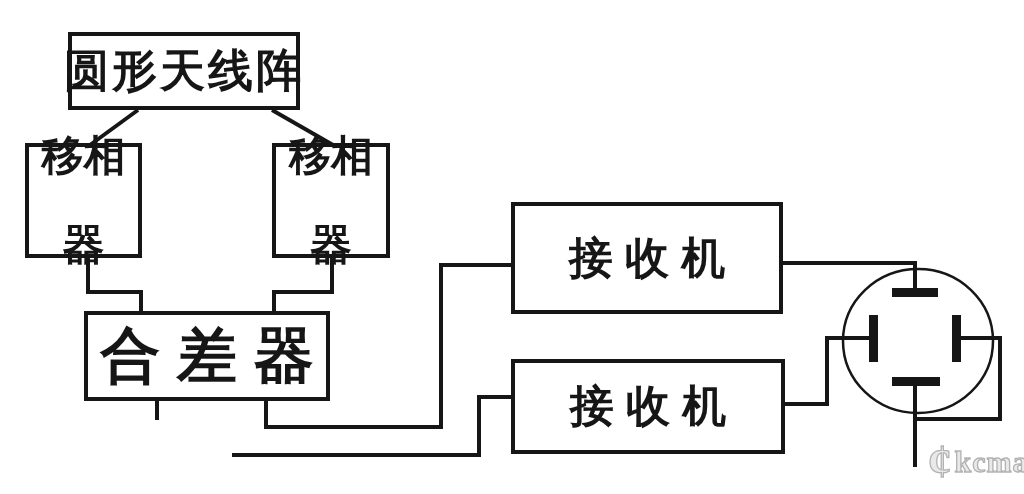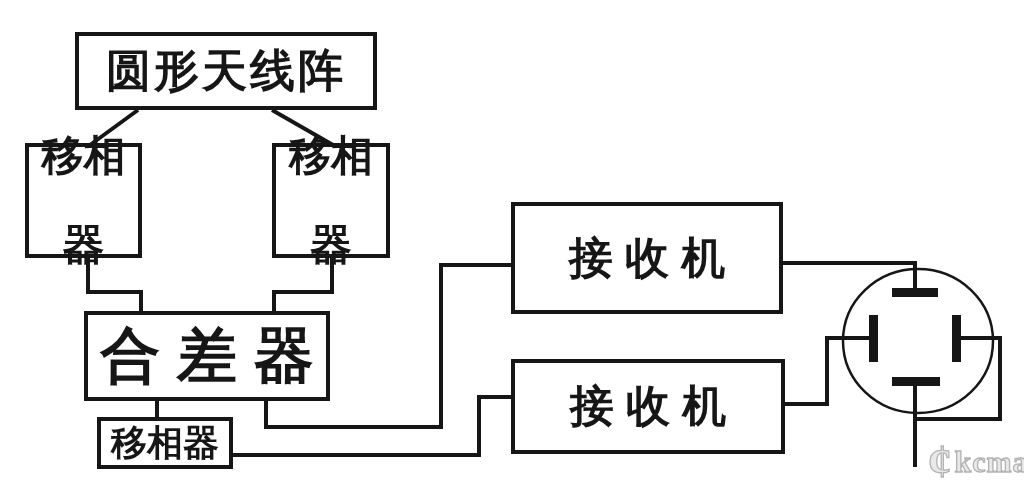--- a/index.html
+++ b/index.html
@@ -18,21 +18,21 @@
     background:#ffffff;
     color:#161616;
     display:flex;
     align-items:center;
     justify-content:center;
     font-weight:bold;
     z-index:2;
     white-space:pre;
   }
   .box.twoline{flex-direction:column;line-height:1.05;gap:45px;}
-  #antenna-box   {left:68px;  top:32px;  width:302px; height:78px; font-size:45px; letter-spacing:3px;margin-left:7px;}
+  #antenna-box   {left:68px;  top:32px;  width:232px; height:78px; font-size:45px; letter-spacing:3px;}
   #phaser-left   {left:25px;  top:143px; width:117px; height:115px; font-size:42px;}
   #phaser-right  {left:272px; top:143px; width:118px; height:115px; font-size:42px;}
   #sumdiff-box   {left:84px;  top:311px; width:246px; height:90px; font-size:60px;}
   #phaser-small  {left:97px;  top:417px; width:136px; height:52px; font-size:36px;}
   #receiver-top  {left:511px; top:202px; width:272px; height:112px; font-size:44px;}
   #receiver-bot  {left:511px; top:359px; width:274px; height:95px; font-size:44px;}
   #watermark{
     position:absolute;
     left:928px; top:438px;
     z-index:3;
@@ -82,21 +82,20 @@
     <span>器</span>
   </div>
 
   <div class="box twoline" id="phaser-right">
     <span>移相</span>
     <span>器</span>
   </div>
 
   <div class="box" id="sumdiff-box">合 差 器</div>
 
-  <div class="box" id="phaser-small">移相器</div>
 
   <div class="box" id="receiver-top">接 收 机</div>
 
   <div class="box" id="receiver-bot">接 收 机</div>
 
   <div id="watermark">
     <span class="wm-logo">¢</span>
     <span class="wm-text">kcma</span>
   </div>
 

